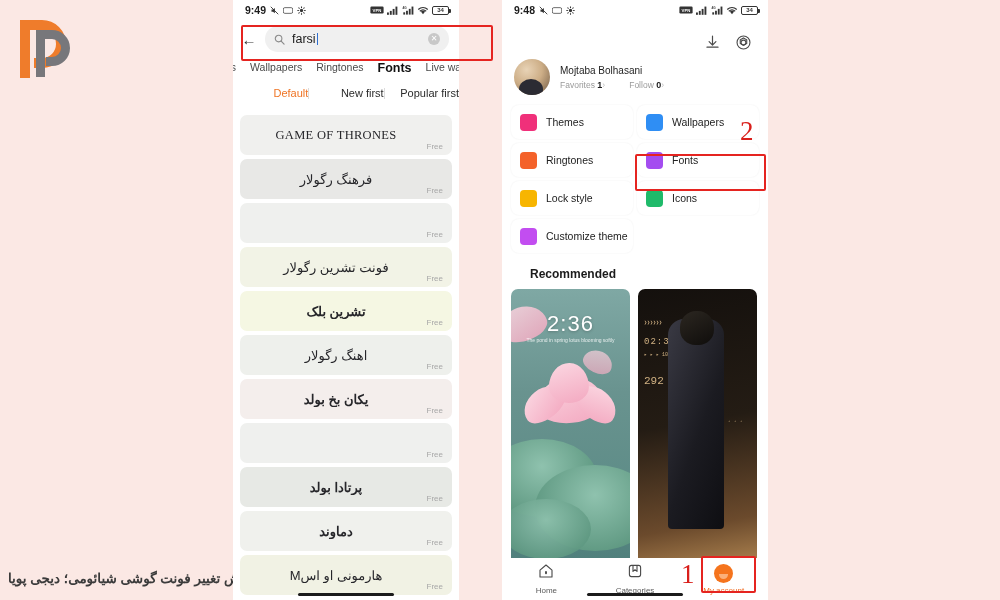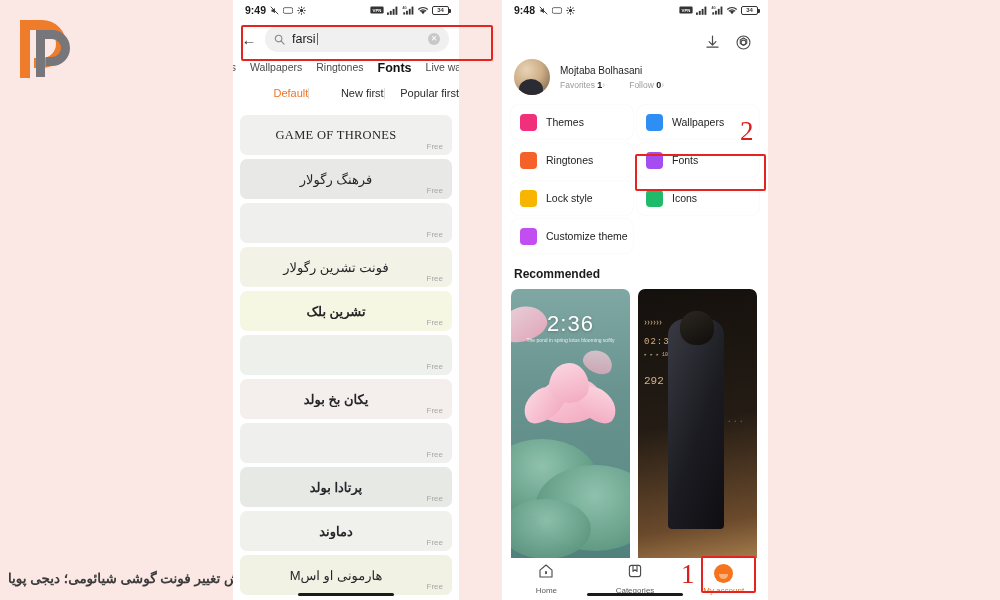--- a/index.html
+++ b/index.html
@@ -139,21 +139,21 @@
   }
   .gcell {
     background: #fff; border-radius: 8px; height: 34px;
     display: flex; align-items: center; gap: 9px; padding-left: 9px;
     box-shadow: 0 0 2px rgba(0,0,0,0.07); cursor: pointer;
   }
   .gcell.empty { background: transparent; box-shadow: none; }
   .gicon { width: 17px; height: 17px; border-radius: 4px; flex: none; position: relative; }
   .glabel { font-size: 10.5px; color: #222; }
 
-  .rec-title { font-size: 12px; font-weight: bold; color: #1b1b1b; padding: 14px 0 0 12px; }
+  .rec-title { font-size: 12px; font-weight: bold; color: #1b1b1b; padding: 14px 0 0 12px; margin-left: 16px; }
 
   .wallrow { display: flex; gap: 8px; padding: 8px 9px 0 9px; }
   .wall { width: 119px; height: 296px; border-radius: 7px; overflow: hidden; position: relative; cursor: pointer; }
 
   
   .wall-lotus { background: linear-gradient(180deg,#7fa8a4 0%,#69938f 35%,#5d8c87 70%,#4b7b78 100%); }
   .lotus-clock {
     position: absolute; top: 22px; left: 0; right: 0; text-align: center;
     color: #fff; font-size: 22px; font-weight: 300; letter-spacing: 1px;
     text-shadow: 0 1px 3px rgba(0,0,0,.25);
@@ -301,20 +301,21 @@
         </div>
         <div class="fontrow" style="background: rgb(242, 243, 230);">
           <div class="fontname rtl">فونت تشرین رگولار</div>
           <div class="freetag">Free</div>
         </div>
         <div class="fontrow" style="background: rgb(245, 247, 227);">
           <div class="fontname rtl bold">تشرین بلک</div>
           <div class="freetag">Free</div>
         </div>
         <div class="fontrow" style="background: rgb(238, 240, 236);">
+          <div class="fontname rtl">اهنگ رگولار</div>
           <div class="freetag">Free</div>
         </div>
         <div class="fontrow" style="background: rgb(244, 238, 236);">
           <div class="fontname rtl bold">یکان بخ بولد</div>
           <div class="freetag">Free</div>
         </div>
         <div class="fontrow" style="background: rgb(239, 240, 238);">
           <div class="freetag">Free</div>
         </div>
         <div class="fontrow" style="background: rgb(231, 233, 229);">

